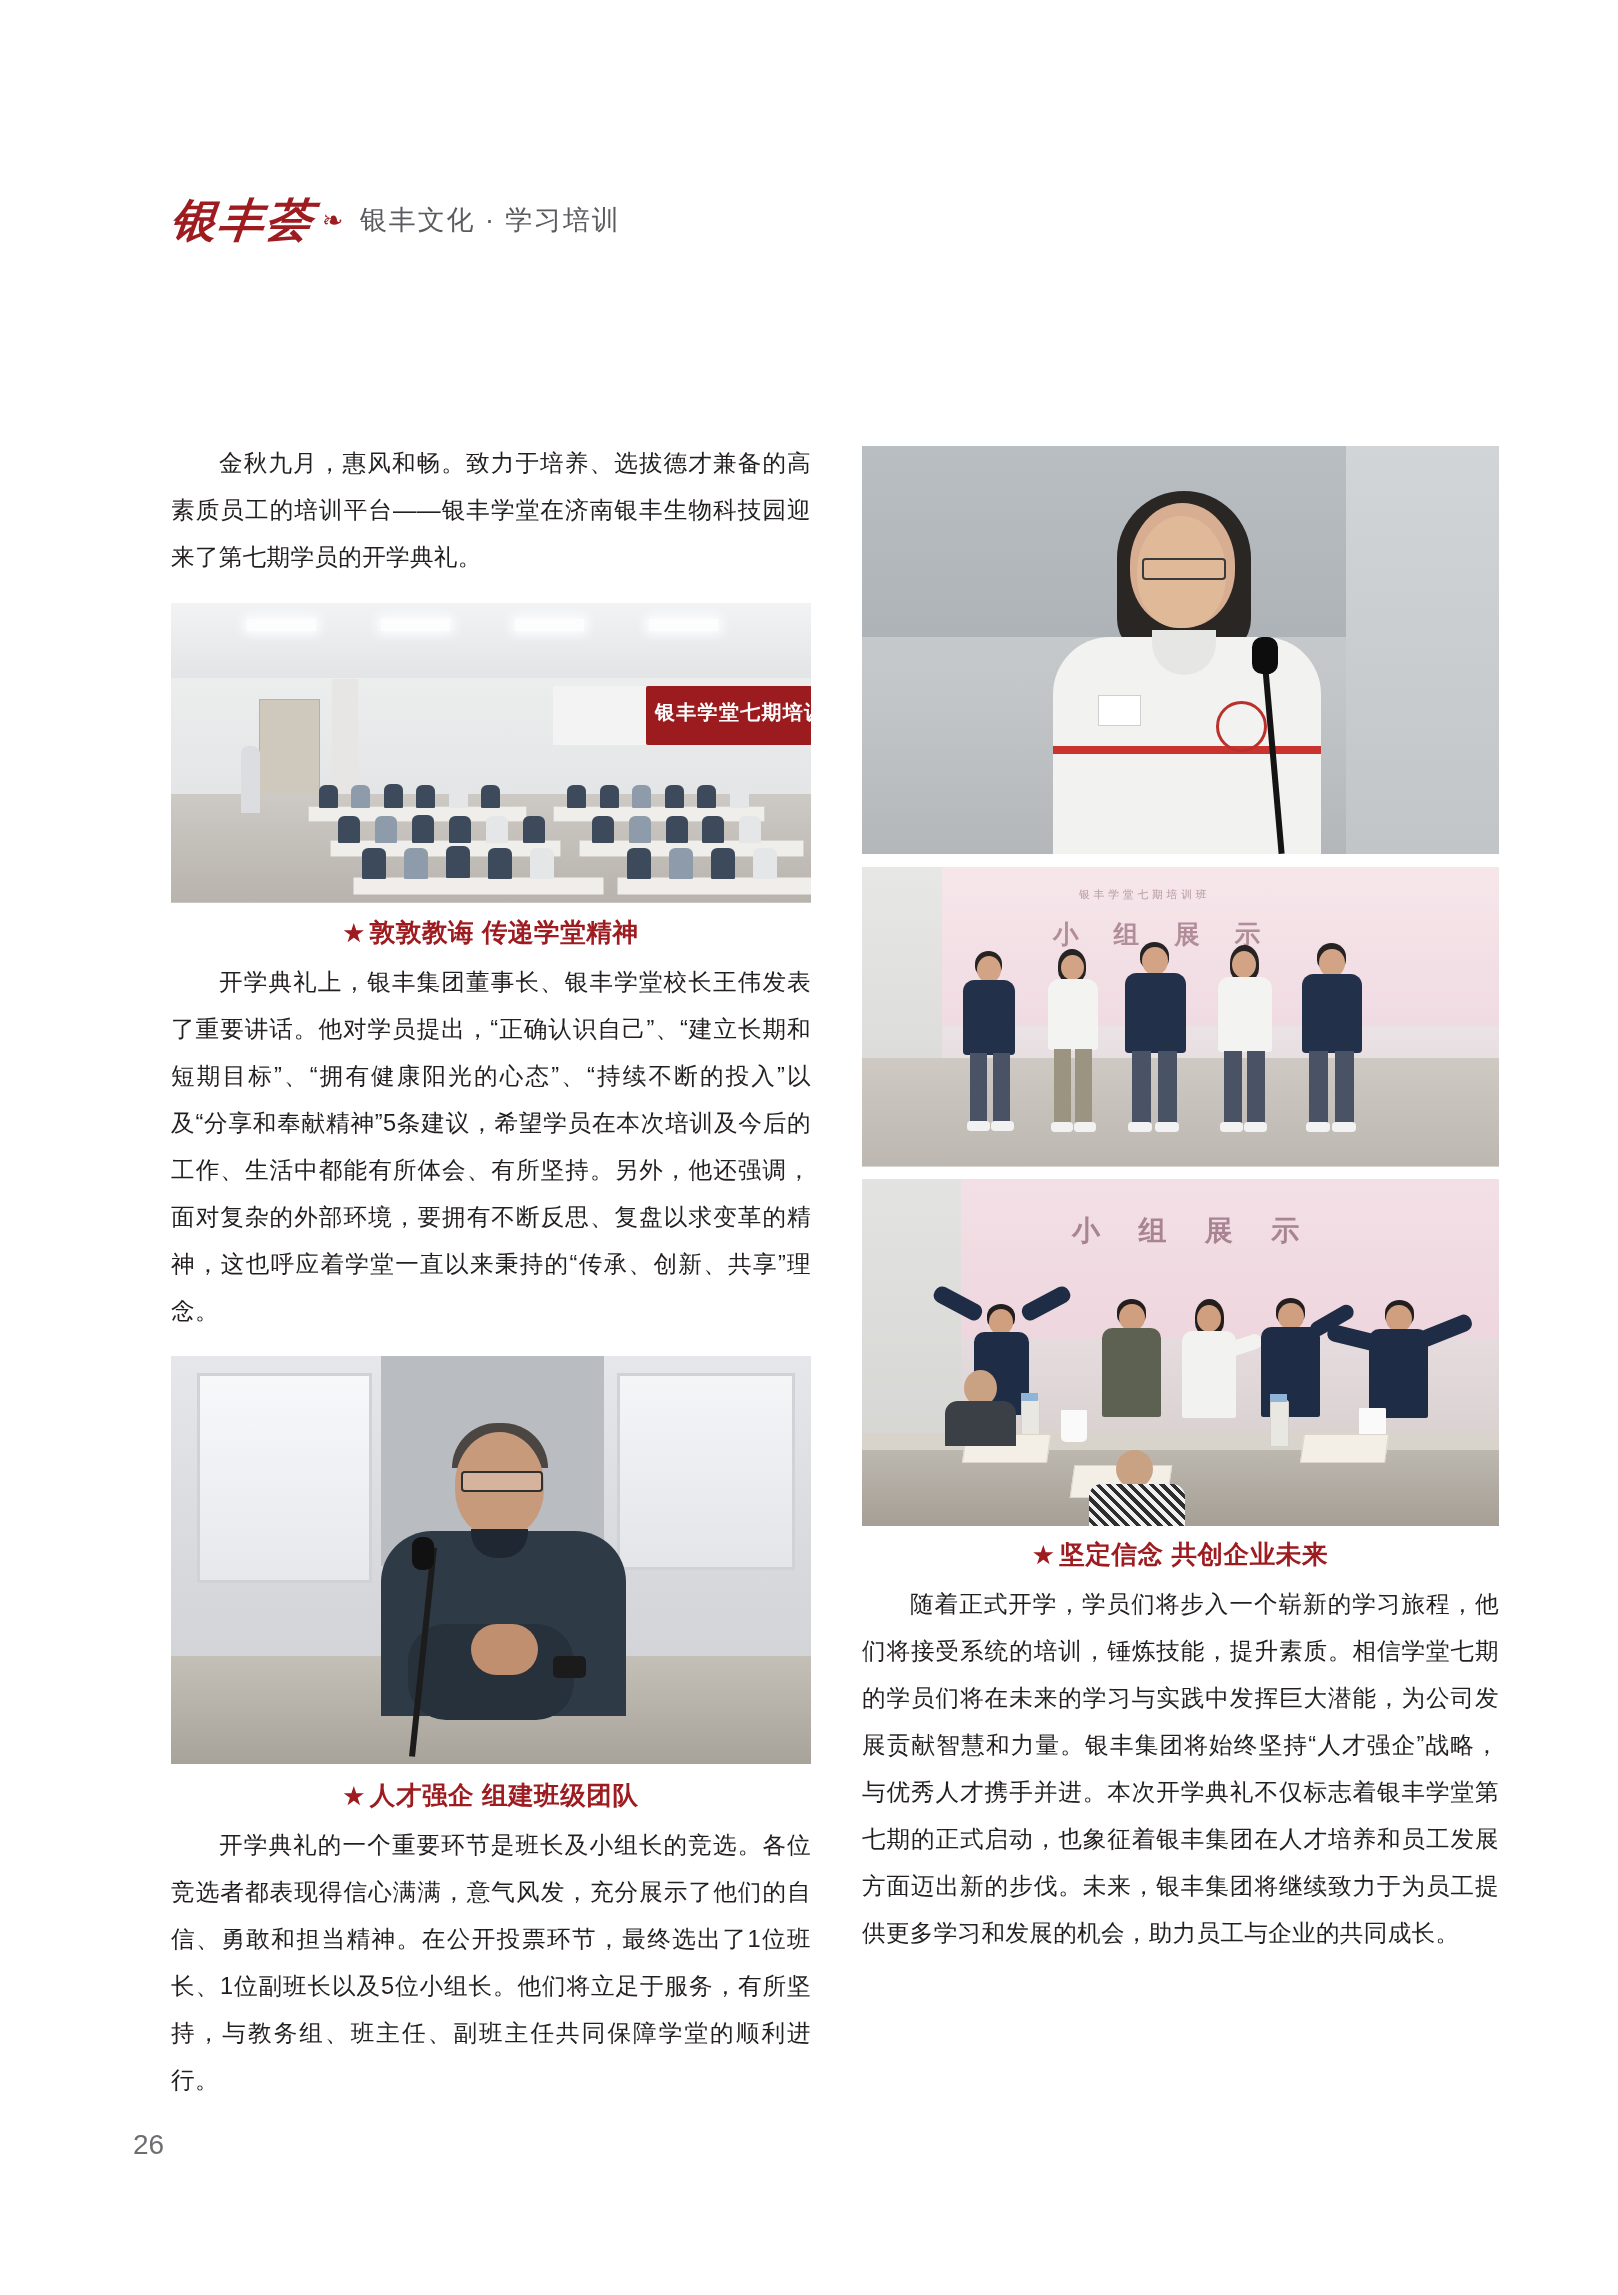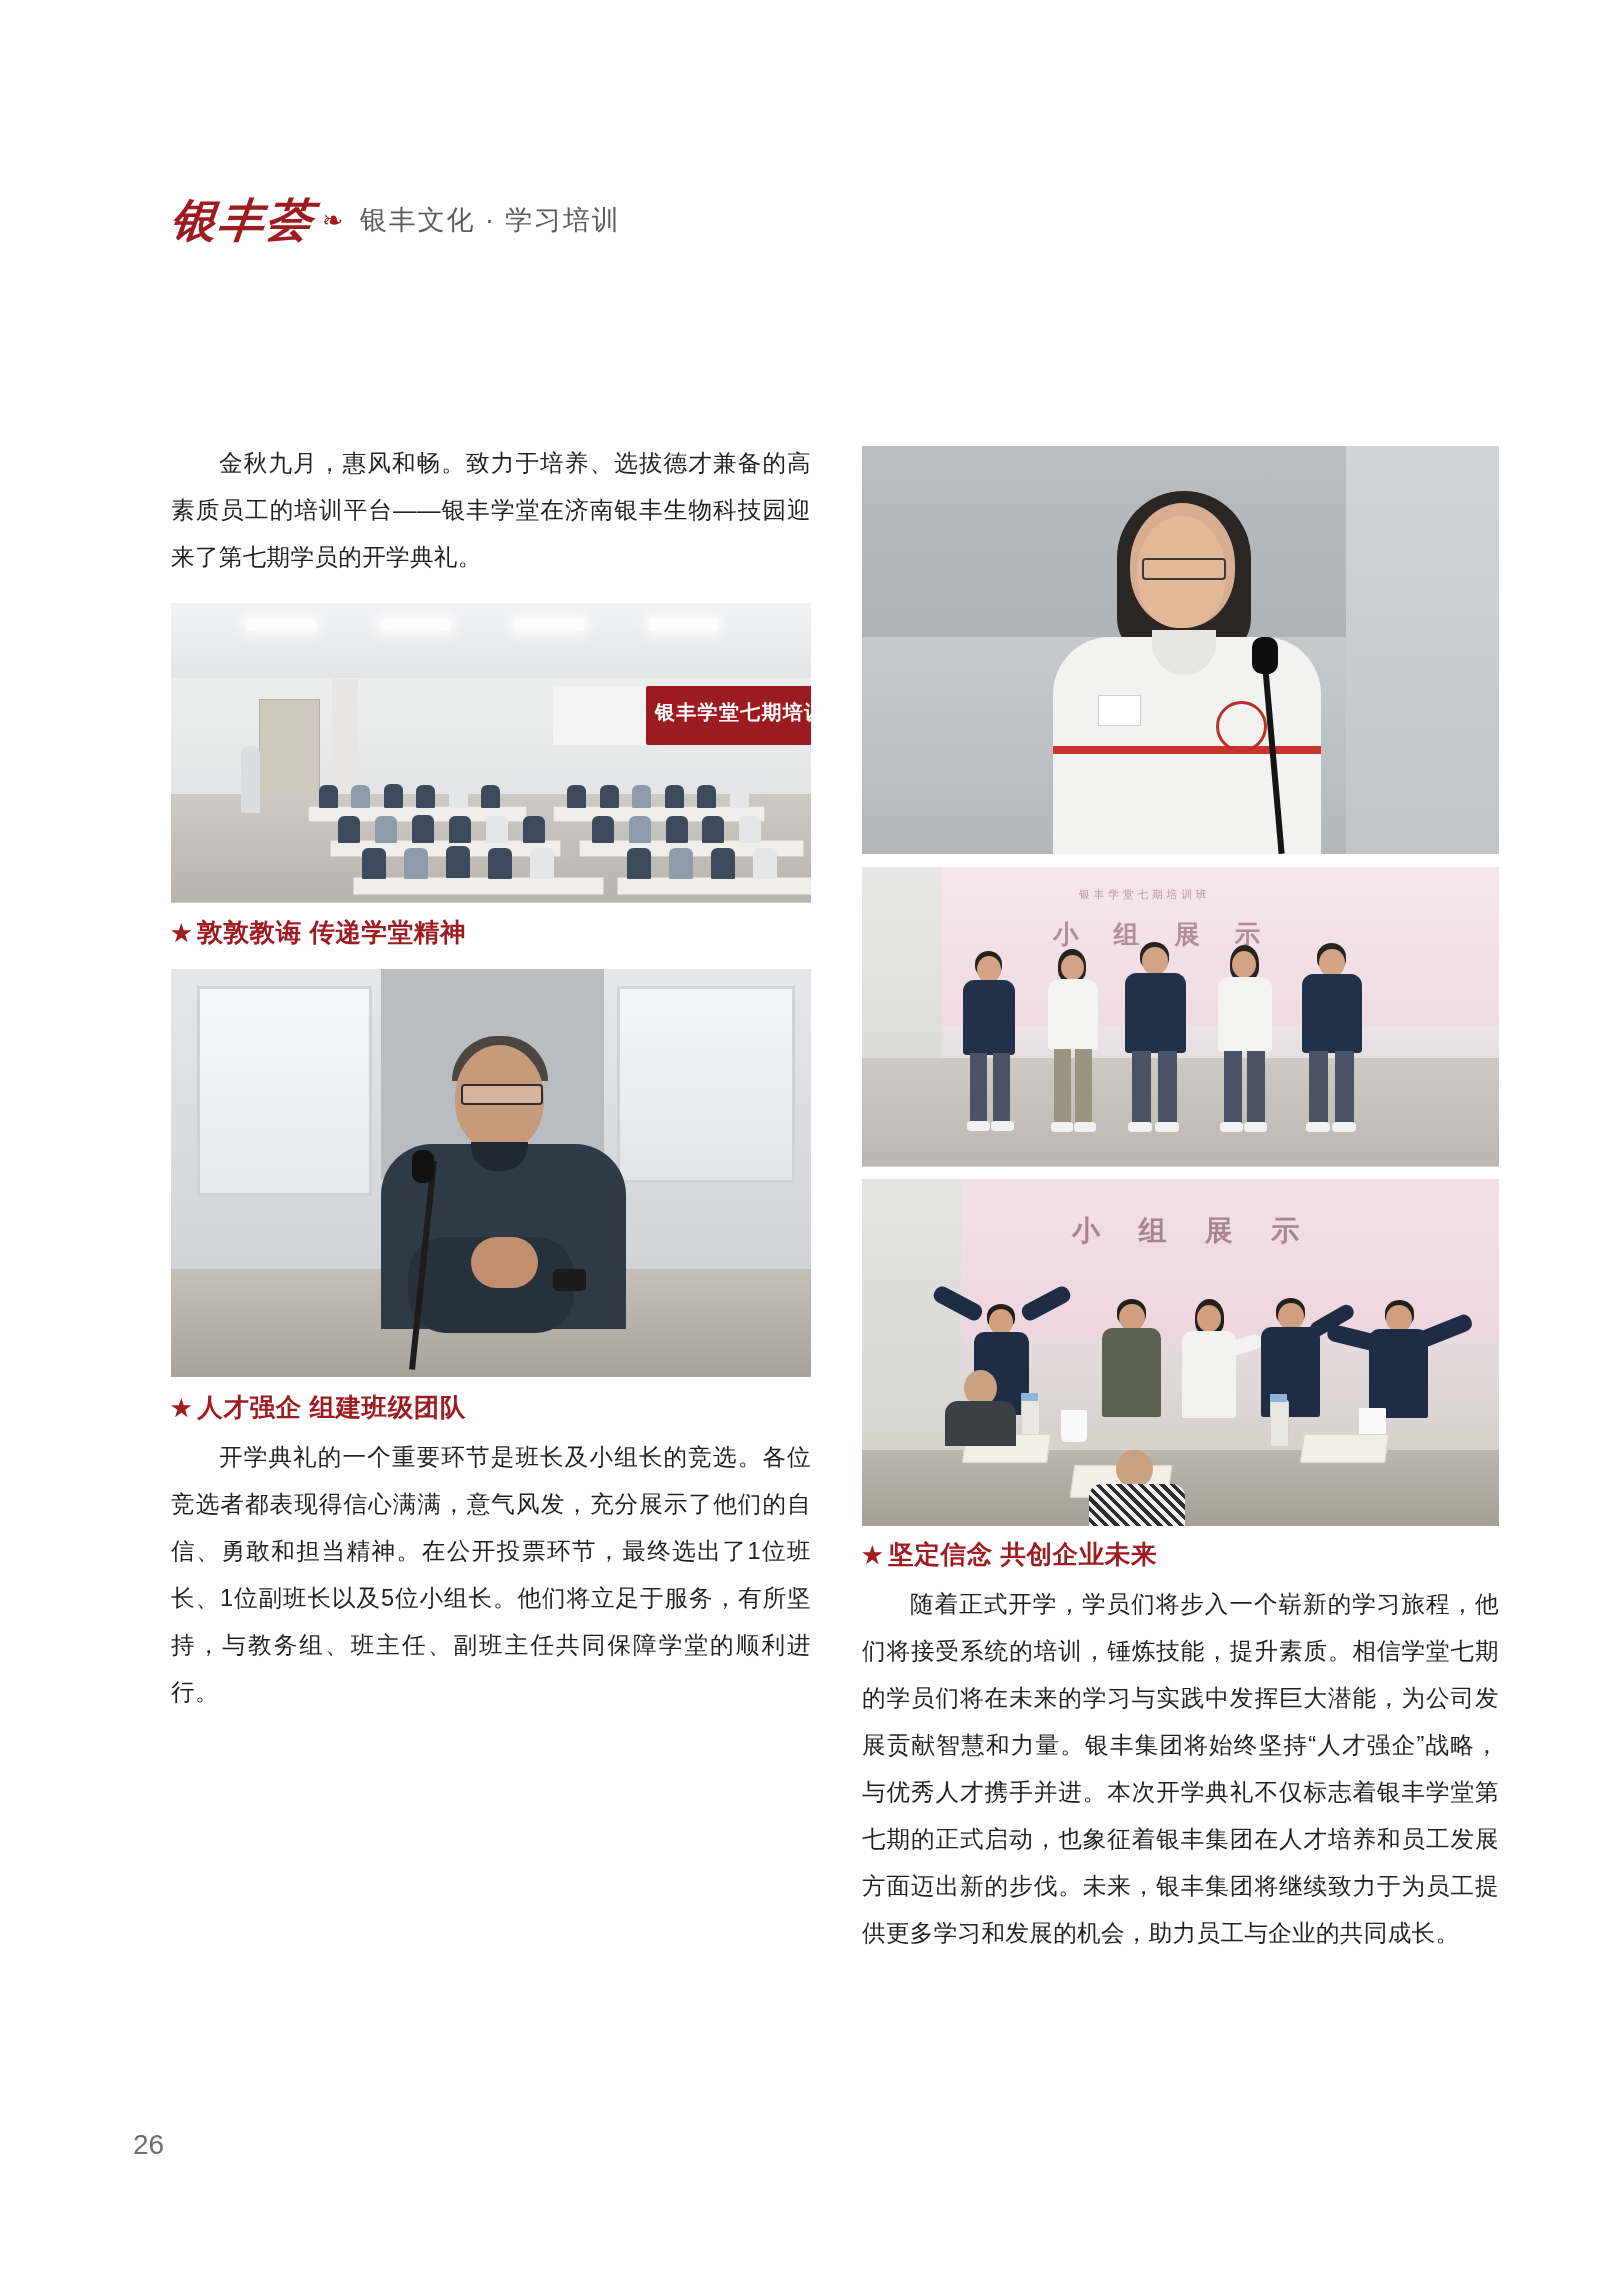--- a/index.html
+++ b/index.html
@@ -108,20 +108,21 @@
     color: #231f20;
   }
   p.body.indent {
     text-indent: 48px;
   }
 
   .subhead {
     font-size: 25.5px;
     font-weight: bold;
     color: #9e1b20;
+    text-align: center;
     letter-spacing: 0.6px;
     margin: 0;
     line-height: 1.2;
     white-space: nowrap;
   }
   .star {
     color: #9e1b20;
     font-size: 23px;
     margin-right: 5.1px;
   }
@@ -499,20 +500,21 @@
       <div class="layer person" style="left:456px; top:245px; width:24px; height:31px;"></div>
       <div class="layer person light" style="left:498px; top:245px; width:24px; height:31px;"></div>
       <div class="layer person" style="left:540px; top:245px; width:24px; height:31px;"></div>
       <div class="layer person white" style="left:582px; top:245px; width:24px; height:31px;"></div>
     </div>
 
     <p class="subhead">
       <span class="star">★</span><span>敦敦教诲 传递学堂精神</span>
     </p>
 
+    <p class="body indent" style="margin-top:11.5px;">开学典礼上，银丰集团董事长、银丰学堂校长王伟发表了重要讲话。他对学员提出，“正确认识自己”、“建立长期和短期目标”、“拥有健康阳光的心态”、“持续不断的投入”以及“分享和奉献精神”5条建议，希望学员在本次培训及今后的工作、生活中都能有所体会、有所坚持。另外，他还强调，面对复杂的外部环境，要拥有不断反思、复盘以求变革的精神，这也呼应着学堂一直以来秉持的“传承、创新、共享”理念。</p>
 
     <div class="photo" id="photo-speaker">
       <div class="layer wall-dark"></div>
       <div class="layer window"></div>
       <div class="layer window2"></div>
       <div class="layer table"></div>
       <div class="layer hair"></div>
       <div class="layer head"></div>
       <div class="layer glasses"></div>
       <div class="layer body-shirt"></div>

